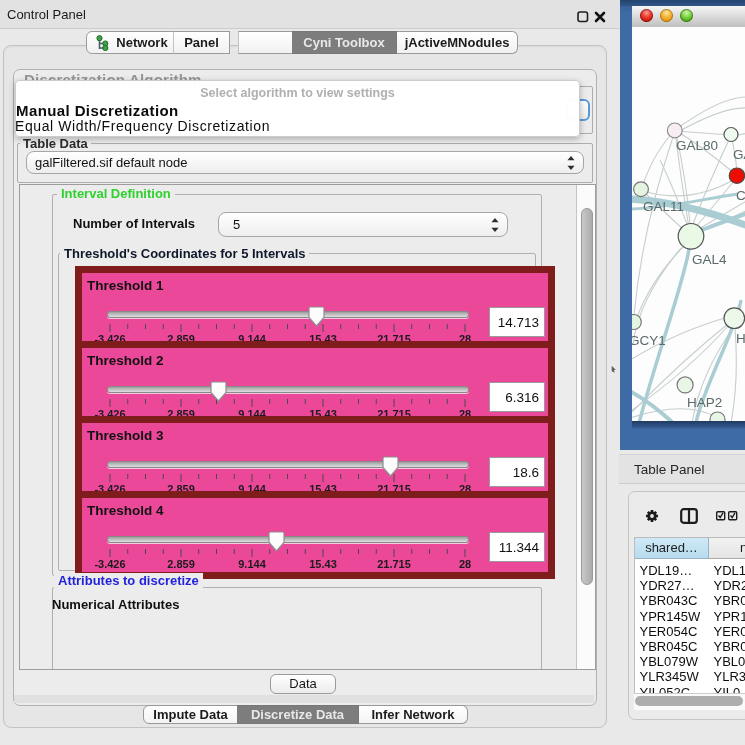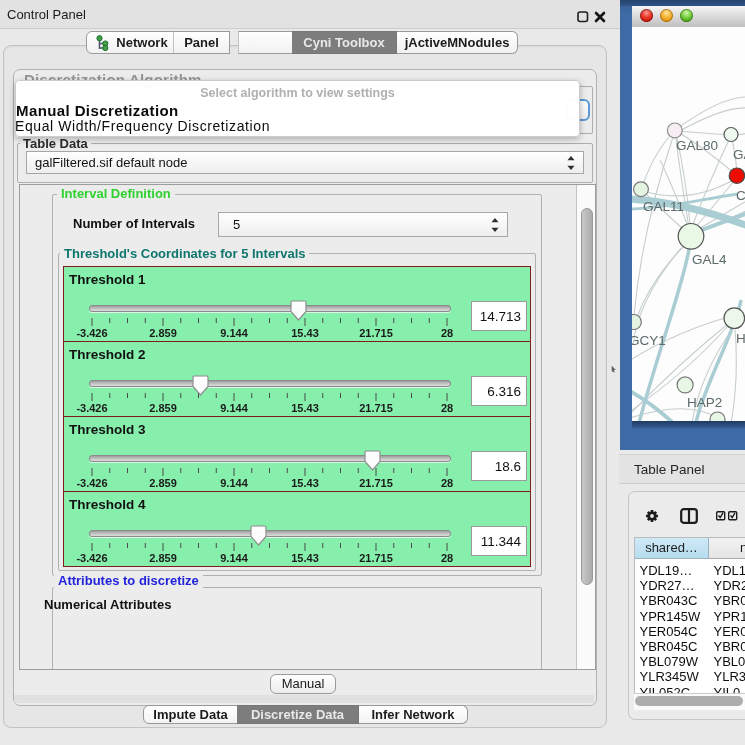--- a/index.html
+++ b/index.html
@@ -10,25 +10,25 @@
   #innerpanel{left:13px;top:69px;width:582px;height:635px;background:#ececec;border:1px solid #b2b2b2;border-radius:7px;}
   
   .tabrow{top:31px;height:23px;z-index:5;}
   .tab{position:absolute;top:0;height:21px;border:1px solid #9b9b9b;background:linear-gradient(#ffffff,#f1f1f1);
        font-size:13px;font-weight:700;color:#1c1c1c;text-align:center;line-height:21px;box-sizing:content-box;}
   .tab.sel{background:#7d7d7d;color:#e9e9e9;border-color:#777;}
   
   .group{position:absolute;border:1px solid #adadad;border-radius:2px;}
   .gtitle{position:absolute;top:-8px;left:5px;background:#ececec;padding:0 4px;font-size:13px;font-weight:600;}
   
-  .combo{position:absolute;background:linear-gradient(#ffffff,#eeeeee);border:1px solid #a6a6a6;border-radius:0;
+  .combo{position:absolute;background:linear-gradient(#ffffff,#eeeeee);border:1px solid #a6a6a6;border-radius:8px;
      font-size:13px;color:#111;}
   .combo .arr{position:absolute;right:8px;width:8px;}
   
-  .thr{position:absolute;left:43px;width:466px;height:74px;border:1px solid #7f1d1d;background:#86efac;}
+  .thr{position:absolute;left:55px;width:466px;height:74px;border:7px solid #7f1d1d;background:#ec4899;}
   .thr .ttl{position:absolute;left:5px;top:5px;font-size:13.5px;font-weight:700;color:#111;}
   .thr .track{position:absolute;left:25px;top:38px;width:360px;height:5px;border:1px solid #8a8a8a;border-radius:3px;
      background:linear-gradient(#9e9e9e,#c0c0c0 50%,#dedede);box-shadow:0 1px 0 rgba(255,255,255,0.7);}
   .thr .lab{position:absolute;top:60px;font-size:11px;font-weight:700;color:#1b1b1b;transform:translateX(-50%);}
   .thr .val{position:absolute;left:407px;top:34px;width:56px;height:30px;background:#fff;border:1.5px solid #9a9a9a;
      font-size:13.5px;color:#111;text-align:right;padding-right:5px;box-sizing:border-box;line-height:30px;}
   .hdl{position:absolute;top:33px;width:17px;height:21px;}
   .btn{position:absolute;background:linear-gradient(#ffffff,#ececec);border:1px solid #9a9a9a;border-radius:5px;
      font-size:13px;color:#1a1a1a;text-align:center;}
   .btab{position:absolute;top:705px;height:17px;border:1px solid #989898;background:linear-gradient(#ffffff,#f3f3f3);
@@ -85,21 +85,21 @@
   <div class="abs" style="left:53px;top:31px;font-size:13px;font-weight:700;color:#111;">Number of Intervals</div>
   <div class="combo" style="left:198px;top:27px;width:288px;height:23px;line-height:23px;">
     <span style="margin-left:14px">5</span>
     <svg class="arr" style="top:4px" width="9" height="16" viewBox="0 0 9 16">
           <path d="M4.5 0 L8.5 5 H0.5 Z" fill="#2e2e2e"></path>
           <path d="M4.5 16 L8.5 11 H0.5 Z" fill="#2e2e2e"></path>
         </svg>
   </div>
 
   <div class="group" style="left:38px;top:68px;width:476px;height:316px;border-color:#b0b0b0;"></div>
-  <div class="gtitle abs" style="left:40px;top:61px;color:#0f766e;font-weight:600;">Threshold's Coordinates for 5 Intervals</div>
+  <div class="gtitle abs" style="left:40px;top:61px;color:#0f172a;font-weight:600;">Threshold's Coordinates for 5 Intervals</div>
 
   <div class="thr" style="top:81px">
     <div class="ttl">Threshold 1</div>
     <div class="track"></div>
     <svg class="abs" style="left:0;top:51px" width="466" height="10" viewBox="0 0 466 10">
           <line x1="28.00" y1="0" x2="28.00" y2="8" stroke="#4a4a4a" stroke-width="1"></line>
           <line x1="45.75" y1="0" x2="45.75" y2="5" stroke="#4a4a4a" stroke-width="1"></line>
           <line x1="63.50" y1="0" x2="63.50" y2="5" stroke="#4a4a4a" stroke-width="1"></line>
           <line x1="81.25" y1="0" x2="81.25" y2="5" stroke="#4a4a4a" stroke-width="1"></line>
           <line x1="99.00" y1="0" x2="99.00" y2="8" stroke="#4a4a4a" stroke-width="1"></line>
@@ -242,29 +242,29 @@
         <div class="lab" style="left:383px">28</div>
     <svg class="hdl" style="left:186.4px" width="17" height="21" viewBox="0 0 17 21">
       <path d="M2.2 1 h12.6 q1.2 0 1.2 1.2 v9.3 L8.5 20 L1 11.5 V2.2 q0-1.2 1.2-1.2 Z" fill="#fcfcfc" stroke="#8e8e8e" stroke-width="1.2"></path>
       <path d="M3 2.2 h11 v3 h-11 Z" fill="#ffffff"></path>
     </svg>
     <div class="val">11.344</div>
   </div>
 
   <div class="group" style="left:32px;top:402px;width:488px;height:100px;border-color:#b0b0b0;"></div>
   <div class="gtitle abs" style="left:34px;top:388px;color:#2222dd;font-weight:600;">Attributes to discretize</div>
-  <div class="abs" style="left:24px;top:412px;font-size:13px;font-weight:700;color:#111;">Numerical Attributes</div>
+  <div class="abs" style="left:32px;top:412px;font-size:13px;font-weight:700;color:#111;">Numerical Attributes</div>
  </div>
 
  <div class="abs" style="left:556px;top:0;width:19px;height:484px;background:#fbfbfb;border-left:1px solid #c4c4c4;"></div>
  <div class="abs" style="left:561px;top:23px;width:10px;height:375px;border-radius:6px;background:linear-gradient(90deg,#c9c9c9,#ababab);border:1px solid #999;"></div>
 </div>
 
 <div class="abs" style="left:14px;top:695px;width:580px;height:8px;background:#e0e0e0;"></div>
-<div class="btn" style="left:270px;top:674px;width:64px;height:18px;line-height:18px;border-radius:6px;">Manual</div>
+<div class="btn" style="left:270px;top:674px;width:64px;height:18px;line-height:18px;border-radius:6px;">Data</div>
 <div class="btab" style="left:143px;width:93px;border-radius:6px 0 0 6px;">Impute Data</div>
 <div class="btab" style="left:237px;width:121px;border-left:none;background:#7d7d7d;color:#e8e8e8;border-color:#777;">Discretize Data</div>
 <div class="btab" style="left:359px;width:108px;border-left:none;border-radius:0 6px 6px 0;">Infer Network</div>
 
 <div class="abs" style="left:15px;top:80px;width:563px;height:55px;background:rgba(255,255,255,0.97);border:1px solid #cccccc;border-radius:4px;box-shadow:0 2px 6px rgba(0,0,0,0.28);z-index:10;">
   <div class="abs" style="left:0;top:5px;width:563px;text-align:center;font-size:12.5px;font-weight:600;color:#b0b0b0;">Select algorithm to view settings</div>
   <div class="abs" style="left:0;top:21px;font-size:15px;font-weight:700;letter-spacing:0.4px;color:#0c0c0c;">Manual Discretization</div>
   <div class="abs" style="left:-1px;top:37px;font-size:14px;letter-spacing:0.6px;color:#0c0c0c;">Equal Width/Frequency Discretization</div>
 </div>
 

